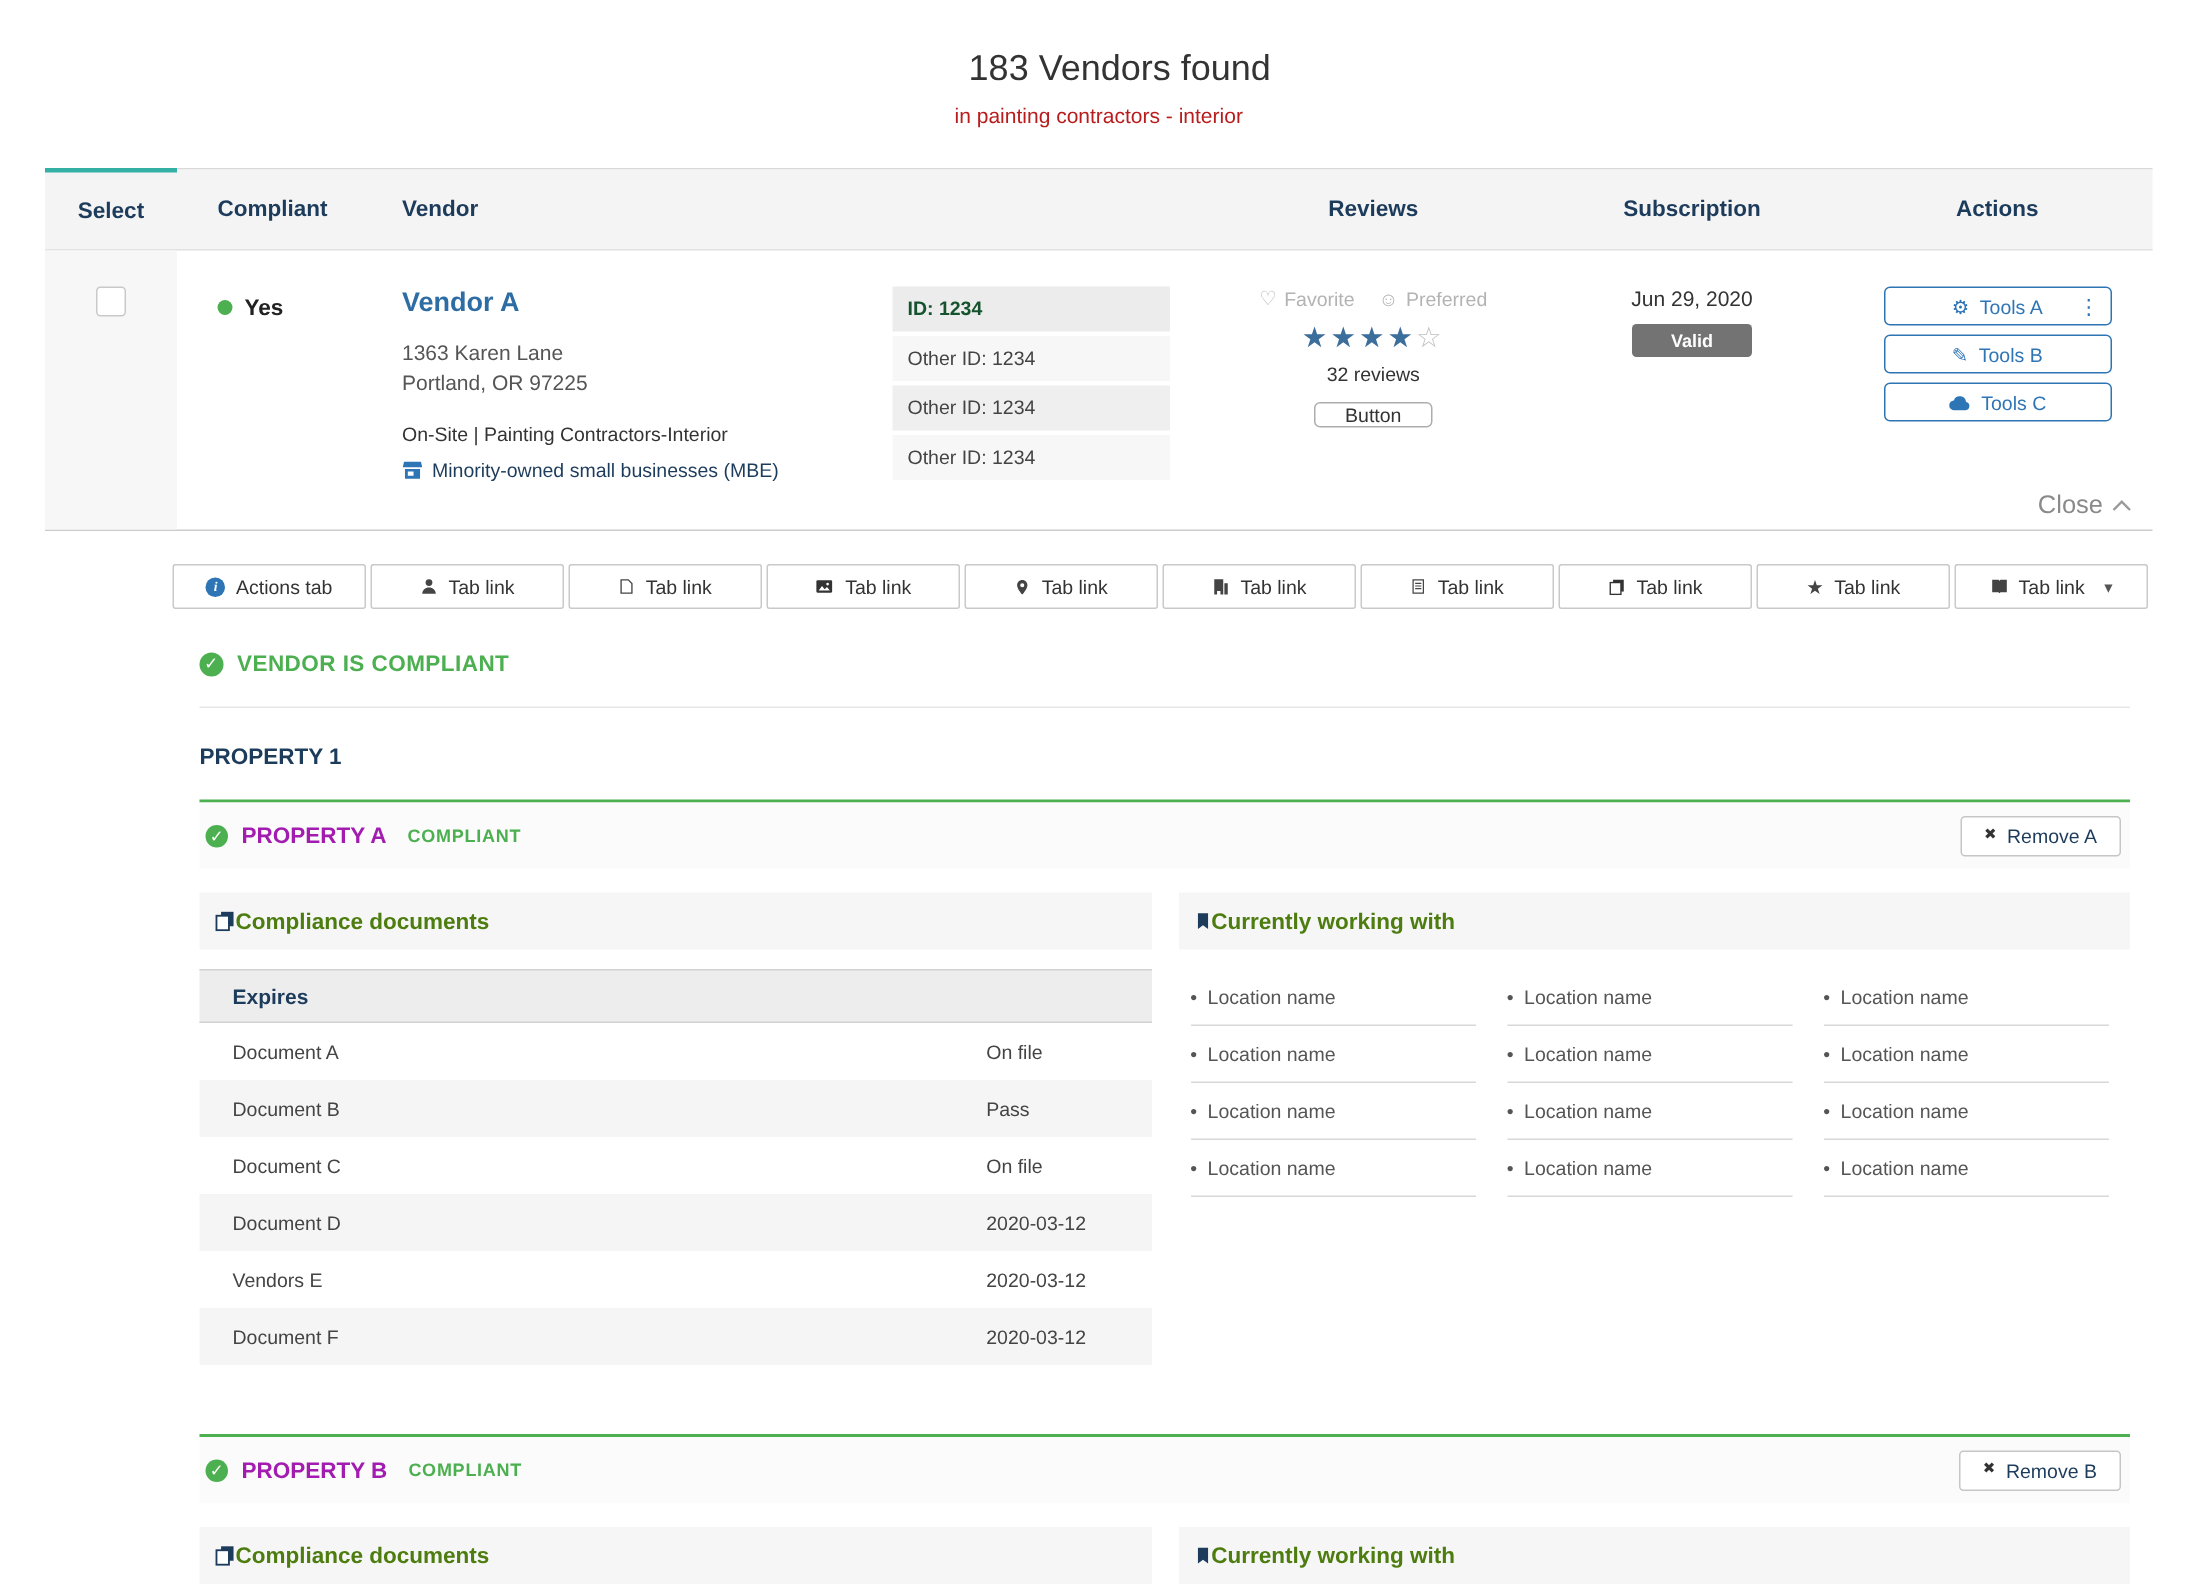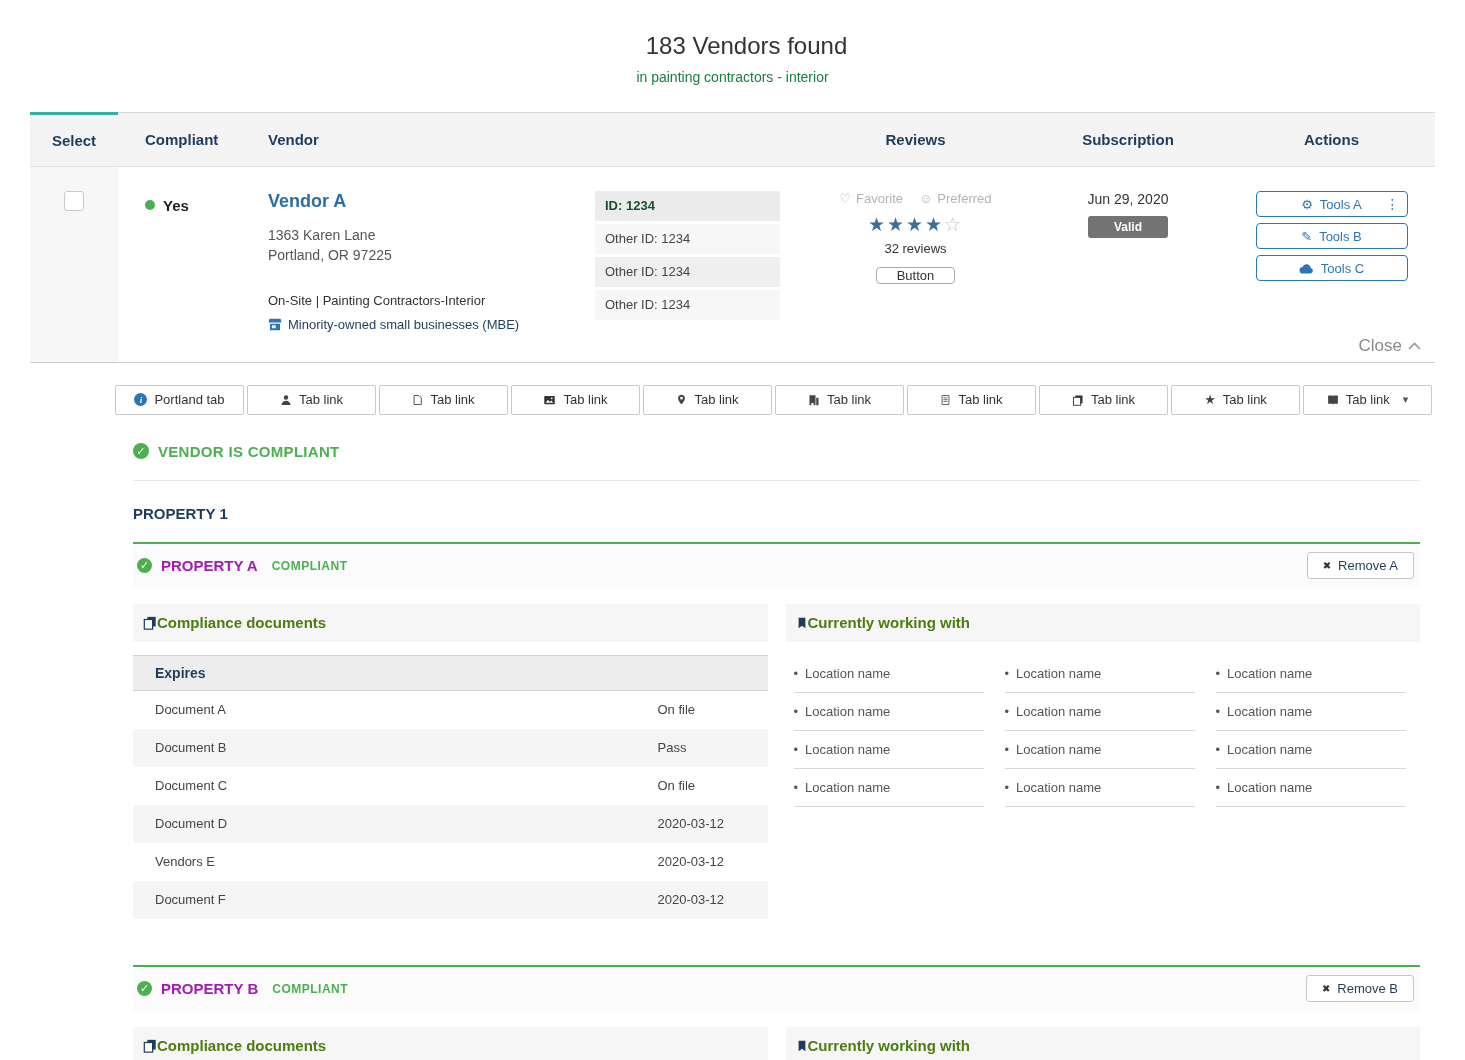--- a/index.html
+++ b/index.html
@@ -2,21 +2,21 @@
 <html><head>
 <meta charset="utf-8">
 <style>
   * { margin:0; padding:0; box-sizing:border-box; }
   html,body { width:1465px; height:1060px; overflow:hidden; background:#fff;
     font-family:"Liberation Sans","DejaVu Sans",sans-serif; color:#333; }
 
   
   .page-header { text-align:center; padding-top:32px; }
   .page-title { font-size:24px; font-weight:500; color:#333;padding-left:28px; }
-  .page-subtitle { font-size:14px; color:#15803d; margin-top:9px; }
+  .page-subtitle { font-size:14px; color:#b91c1c; margin-top:9px; }
 
   
   .vtable { margin:27px 30px 0 30px; border-top:1px solid #d8d8d8; border-bottom:1px solid #ccc; }
   .vhead { display:grid; grid-template-columns:88px 150px 320px 215px 225px 200px 1fr;
     background:#f4f4f4; height:54px; align-items:stretch; border-bottom:1px solid #e2e2e2; }
   .hcell { display:flex; align-items:center; font-size:15px; font-weight:bold; color:#1d3c5c; }
   .hc-select { justify-content:center; border-top:3px solid #35b0a5; margin-top:-1px; }
   .hc-compliant { padding-left:27px; }
   .hc-vendor { grid-column:span 2; }
   .hc-center { justify-content:center; }
@@ -25,21 +25,21 @@
   .vcell { padding-top:24px; padding-bottom:30px; }
   .cell-select { background:#f7f7f7; display:flex; justify-content:flex-start; align-items:flex-start; padding-top:24px; }
   .checkbox { width:20px; height:20px; border:1px solid #c9c9c9; border-radius:3px; background:#fff; margin:0 auto; cursor:pointer; }
 
   .cell-compliant { padding-left:27px; display:flex; align-items:flex-start; gap:8px; padding-top:30px; }
   .dot { width:10px; height:10px; border-radius:50%; background:#4caf50; margin-top:3px; }
   .compliant-text { font-size:15px; font-weight:bold; color:#222; }
 
   .vendor-name { font-size:18px; font-weight:600; color:#2e6da4; cursor:pointer; }
   .vendor-address { font-size:14px; color:#555; line-height:1.45; margin-top:13px; }
-  .vendor-meta { font-size:13px; color:#333; margin-top:27px; }
+  .vendor-meta { font-size:13px; color:#333; margin-top:16px; }
   .vendor-mbe { font-size:13px; color:#1d3c5c; margin-top:9px; display:flex; align-items:center; gap:6px; }
 
   .ids { padding-left:7px; width:192px; }
   .id-row { height:30px; line-height:30px; padding:0 10px; font-size:13px; color:#444; margin-bottom:3px; background:#f7f7f7; }
   .id-row.first { font-weight:bold; color:#14532d; background:#ececec; }
   .id-row.odd { background:#efefef; }
 
   .cell-reviews { text-align:center; }
   .fav-row { font-size:13px; color:#b3b3b3; display:flex; justify-content:center; gap:16px; }
   .fav-item { display:inline-flex; align-items:center; gap:5px; cursor:pointer; }
@@ -208,21 +208,21 @@
       <svg width="13" height="8" viewBox="0 0 13 8">
           <path d="M1 7l5.5-5.5L12 7" fill="none" stroke="#9a9a9a" stroke-width="1.6"></path>
         </svg>
     </div>
   </div>
 </div>
 
 <div class="tabbar">
   <div class="tab">
     <span class="info-badge">i</span>
-    <span>Portland tab</span>
+    <span>Actions tab</span>
   </div>
   <div class="tab">
     <svg viewBox="0 0 16 16" width="12" height="12" fill="#444">
         <circle cx="8" cy="4.5" r="3"></circle>
         <path d="M2 14.5c0-3.3 2.7-5.6 6-5.6s6 2.3 6 5.6z"></path>
       </svg>
     <span>Tab link</span>
   </div>
   <div class="tab">
     <svg viewBox="0 0 16 16" width="11" height="12">

